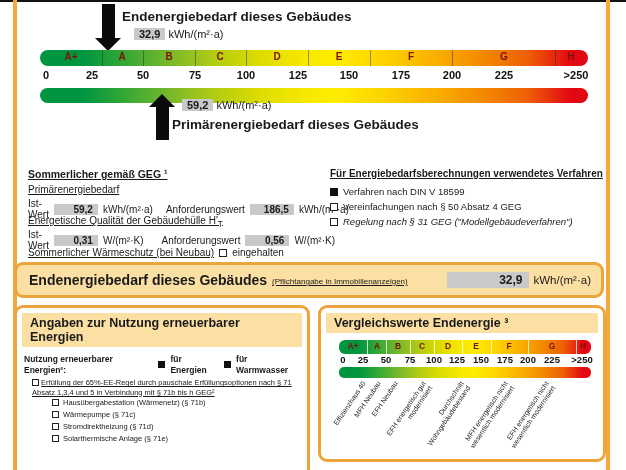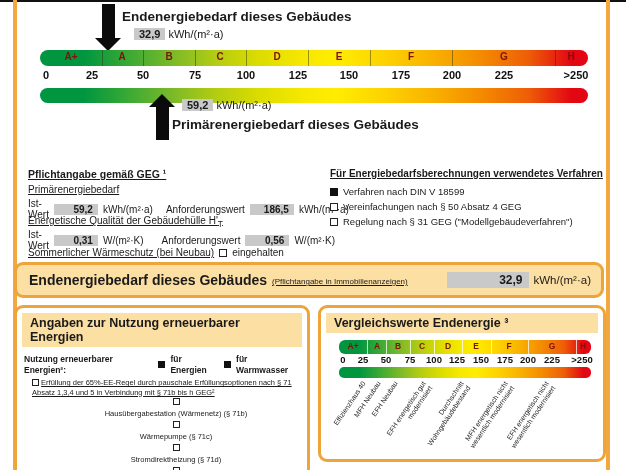--- a/index.html
+++ b/index.html
@@ -46,21 +46,21 @@
   .banner .chipbig { background:#c9c9c9; min-width:82px; text-align:right; font-weight:bold; font-size:12px; padding:1px 6px; }
   .banner .unit { font-size:11.5px; margin:0 10px 0 5px; }
 
   
   .box { position:absolute; background:#fff; border:3px solid #eca43b; border-radius:9px; }
   .box-header { margin:5px; background:#fcdfa2; font-weight:bold; font-size:12.5px; padding:3px 8px; }
   .renew-content { padding:1px 7px; font-size:8px; line-height:1.25; }
   .renew-content .lead { font-size:8.5px; font-weight:bold; display:flex; align-items:center; gap:5px; margin:1px 0 3px 0; }
   .renew-content .opt-bold { font-size:9px; font-weight:bold; margin-bottom:2px; }
   .renew-content .opt-u { font-size:7.5px; margin-left:8px; margin-bottom:1px; }
-  .renew-content .sub-item { display:flex; gap:4px; align-items:center; margin-left:28px; margin-bottom:2.5px; font-size:7.5px;flex-direction:column; }
+  .renew-content .sub-item { display:flex; gap:4px; align-items:center; margin-left:28px; margin-bottom:2.5px; font-size:7.5px; }
 
   
   .cmp-scale { position:absolute; left:18px; top:32px; width:252px; }
   .cmp-band { position:relative; width:252px; height:14px; border-radius:6px; }
   .cmp-band .band-letter { font-size:8.5px; top:1px; }
   .cmp-band .divider { height:14px; background:rgba(255,255,255,.75); }
   .cmp-ticks { position:relative; width:252px; height:13px; }
   .cmp-ticks .tick { font-size:9.5px; top:0; }
   .cmp-grad { width:252px; height:11px; border-radius:5px; }
   .cmp-labels { position:relative; width:252px; height:78px; }
@@ -123,21 +123,21 @@
   <div class="arrow" style="left:149px; top:94px;">
     <div class="head-up"></div>
     <div class="shaft" style="height:33px;"></div>
   </div>
   <div class="value-line" style="left:182px; top:99px;">
     <span class="chip">59,2</span>
     <span>kWh/(m²·a)</span>
   </div>
   <div class="scale-title" style="left:172px; top:117px;">Primärenergiebedarf dieses Gebäudes</div>
 
-  <div class="sec b u" style="left:28px; top:168px; font-size:10.5px;">Pflichtangabe gemäß GEG ¹</div>
+  <div class="sec b u" style="left:28px; top:168px; font-size:10.5px;">Sommerlicher gemäß GEG ¹</div>
   <div class="sec u" style="left:28px; top:184px;">Primärenergiebedarf</div>
   <div class="sec row" style="left:28px; top:198px; width:280px;">
     <span>Ist-Wert</span>
     <span class="chip2">59,2</span>
     <span>kWh/(m²·a)</span>
     <span style="margin-left:8px;">Anforderungswert</span>
     <span class="chip2">186,5</span>
     <span>kWh/(m²·a)</span>
   </div>
   <div class="sec u" style="left:28px; top:215px;"><span>Energetische Qualität der Gebäudehülle H'</span><sub>T</sub></div>
@@ -157,21 +157,21 @@
     <span>eingehalten</span>
   </div>
   <div class="sec row" style="left:330px; top:186px; font-size:9.5px;">
     <span class="cb checked"></span>
     <span>Verfahren nach DIN V 18599</span>
   </div>
   <div class="sec row" style="left:330px; top:201px; font-size:9.5px;">
     <span class="cb"></span>
     <span>Vereinfachungen nach § 50 Absatz 4 GEG</span>
   </div>
-  <div class="sec row" style="left:330px; top:216px; font-size:9.5px;">
+  <div class="sec row" style="left:330px; top:216px; font-size:9.5px;font-style:italic;">
     <span class="cb"></span>
     <span>Regelung nach § 31 GEG ("Modellgebäudeverfahren")</span>
   </div>
 
   <div class="banner">
     <span class="t">Endenergiebedarf dieses Gebäudes</span>
     <span class="s">(Pflichtangabe in Immobilienanzeigen)</span>
     <span class="sp"></span>
     <span class="chipbig">32,9</span>
     <span class="unit">kWh/(m²·a)</span>

